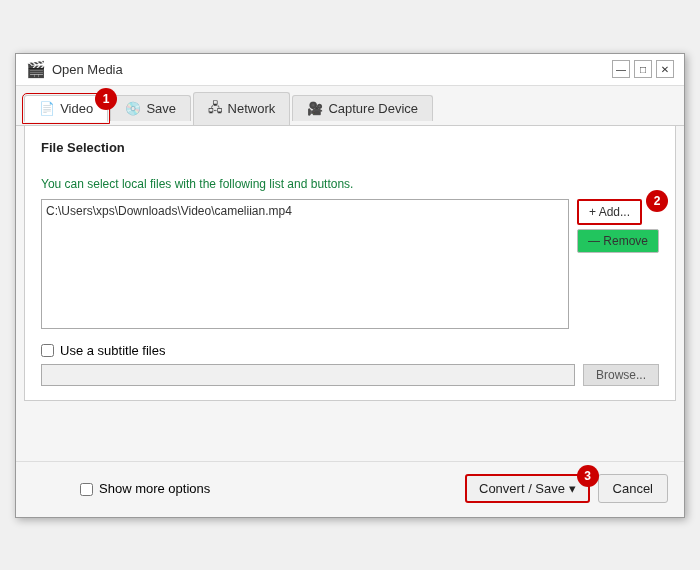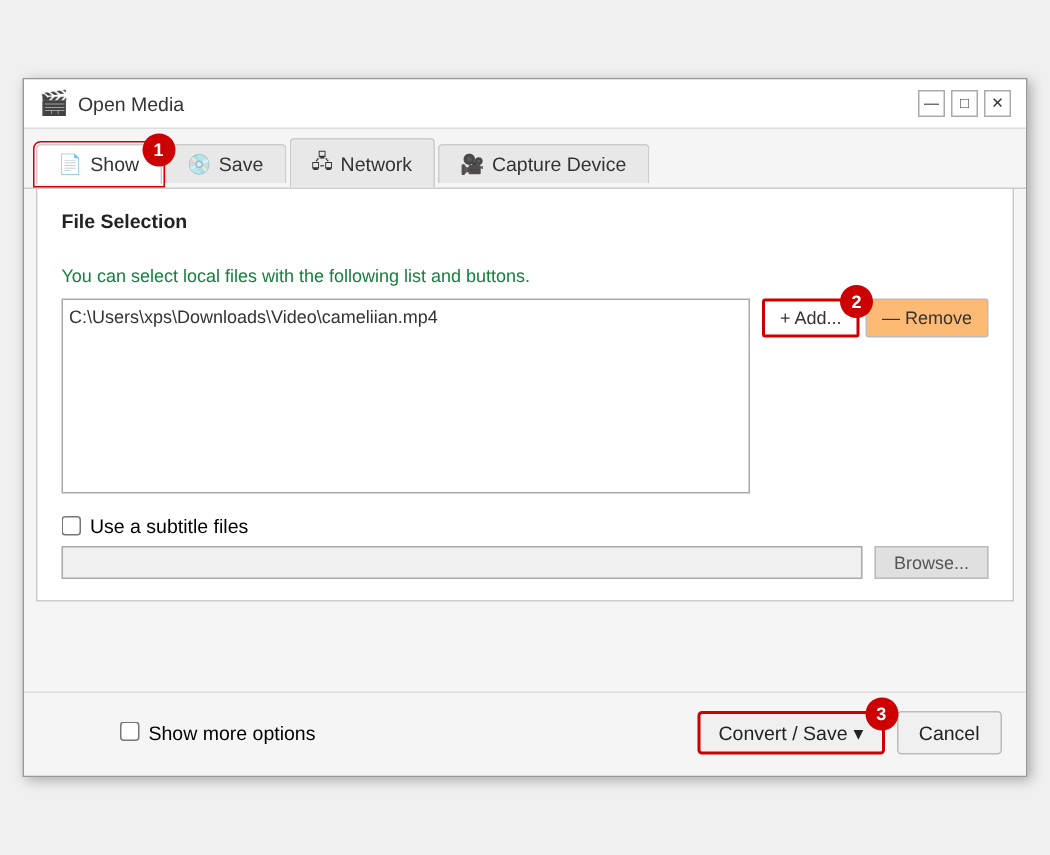--- a/index.html
+++ b/index.html
@@ -125,21 +125,21 @@
       padding: 4px 10px;
       cursor: pointer;
       font-size: 12px;
       display: flex;
       align-items: center;
       gap: 4px;
       white-space: nowrap;
       border-radius: 2px;
     }
     .btn-remove {
-      background: #fdba74;
+      background: #22c55e;
       border: 1px solid #bbb;
       color: #333;
       padding: 4px 10px;
       cursor: pointer;
       font-size: 12px;
       display: flex;
       align-items: center;
       gap: 4px;
       white-space: nowrap;
       border-radius: 2px;
@@ -180,21 +180,21 @@
       display: flex;
       align-items: center;
       justify-content: space-between;
       padding: 12px 16px 14px 16px;
       background: #f5f5f5;
       border-top: 1px solid #ddd;
       margin-top: 60px;
     }
     .show-more-row {
       display: flex;
-      align-items: flex-start;
+      align-items: flex-end;
       gap: 6px;
       padding-left: 48px;
     }
     .bottom-buttons {
       display: flex;
       gap: 8px;
     }
     .btn-convert {
       background: #f0f0f0;
       border: 2px solid #cc0000;
@@ -239,21 +239,21 @@
 
     .badge-file {
       position: absolute;
       top: -8px;
       right: -10px;
     }
 
     .file-buttons-wrapper {
       position: relative;
       display: inline-flex;
-      flex-direction: row;
+      flex-direction: column;
       gap: 4px;
     }
     .add-btn-wrapper {
       position: relative;
       display: inline-block;
     }
     .convert-btn-wrapper {
       position: relative;
       display: inline-block;
     }
@@ -271,21 +271,21 @@
     <div class="title-bar-controls">
       <button class="title-btn">—</button>
       <button class="title-btn">□</button>
       <button class="title-btn close">✕</button>
     </div>
   </div>
 
   <div class="tab-bar">
     <div class="tab active tab-with-badge" style="position:relative;">
       <span>📄</span>
-      <span>Show</span>
+      <span>Video</span>
       <span class="badge badge-file">1</span>
     </div>
     <div class="tab">
       <span>💿</span>
       <span>Save</span>
     </div>
     <div class="tab">
       <span>🖧</span>
       <span>Network</span>
     </div>

